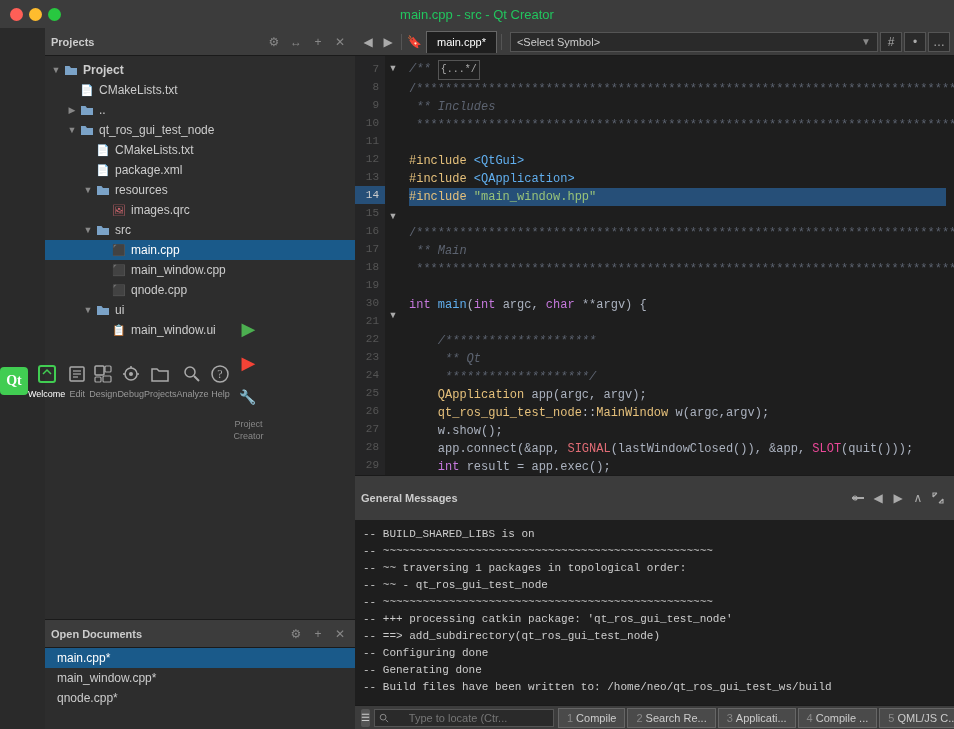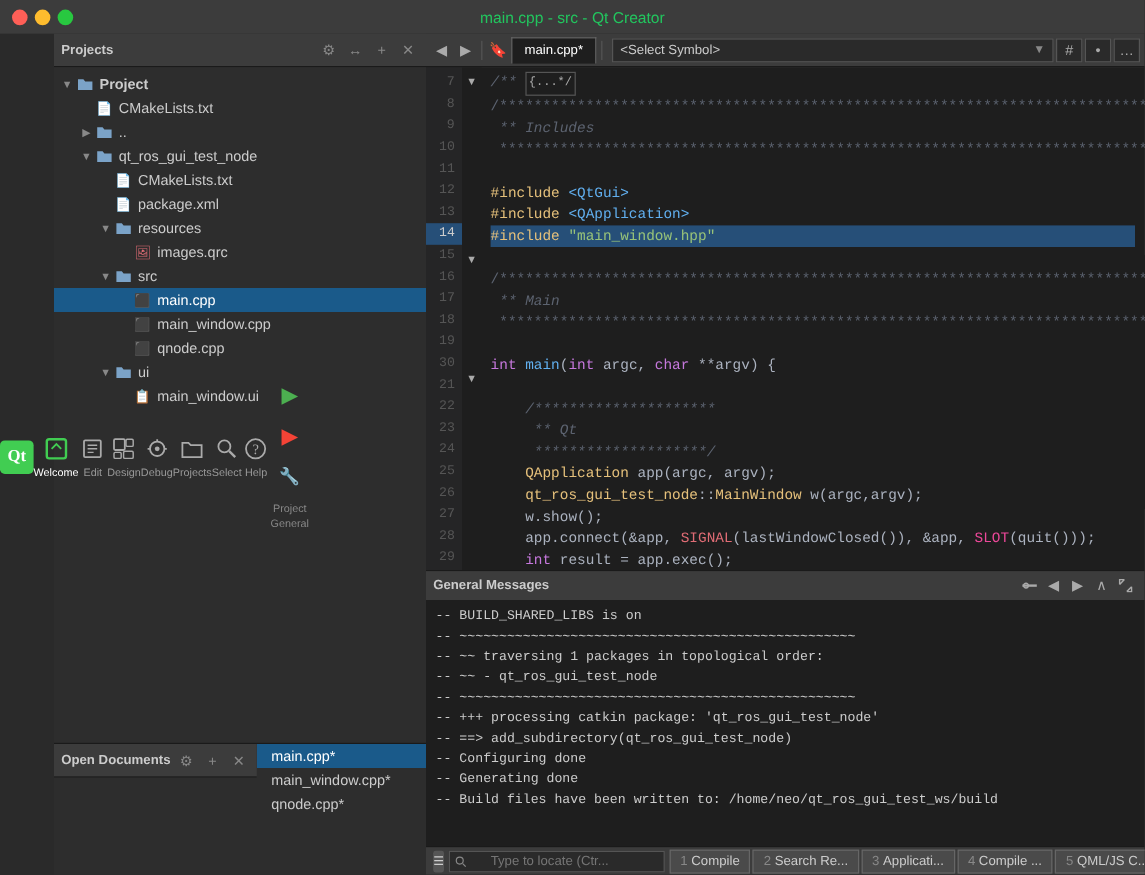--- a/index.html
+++ b/index.html
@@ -305,21 +305,21 @@
 
     
     .bottom-area {
       height: 230px;
       display: flex;
       flex-direction: column;
       border-top: 1px solid #1a1a1a;
       flex-shrink: 0;
     }
     .bottom-header {
-      height: 24px;
+      height: 44px;
       background: #3c3c3c;
       display: flex;
       align-items: center;
       padding: 4px 6px;
       flex-shrink: 0;
     }
     .bottom-title {
       font-size: 11px;
       color: #ccc;
       font-weight: 600;
@@ -401,21 +401,21 @@
     
     .left-panels {
       width: 310px;
       display: flex;
       flex-direction: column;
       flex-shrink: 0;
     }
     .open-docs-area {
       height: 110px;
       display: flex;
-      flex-direction: row;
+      flex-direction: column;
       border-top: 1px solid #1a1a1a;
     }
 
     
     .right-area {
       flex: 1;
       display: flex;
       flex-direction: column;
       overflow: hidden;
     }
@@ -541,40 +541,40 @@
       </div>
       <span class="sidebar-icon-label">Projects</span>
     </div>
     <div class="sidebar-icon-item">
       <div class="icon-shape">
         <svg width="22" height="22" viewBox="0 0 22 22">
             <circle cx="9" cy="9" r="5" fill="none" stroke="#aaa" stroke-width="1.5"></circle>
             <line x1="13" y1="13" x2="18" y2="18" stroke="#aaa" stroke-width="2"></line>
           </svg>
       </div>
-      <span class="sidebar-icon-label">Select</span>
+      <span class="sidebar-icon-label">Analyze</span>
     </div>
     <div class="sidebar-icon-item">
       <div class="icon-shape">
         <svg width="22" height="22" viewBox="0 0 22 22">
             <circle cx="11" cy="11" r="8" fill="none" stroke="#aaa" stroke-width="1.5"></circle>
             <text x="11" y="15" text-anchor="middle" fill="#aaa" font-size="12" font-family="serif">?</text>
           </svg>
       </div>
       <span class="sidebar-icon-label">Help</span>
     </div>
 
     <div style="flex:1"></div>
     <div style="display:flex;flex-direction:column;align-items:center;gap:2px;padding-bottom:6px">
       <div class="run-btn">▶</div>
       <div class="run-btn run-btn-stop">▶</div>
       <div class="run-btn run-btn-wrench">🔧</div>
       <div style="margin-top:4px;font-size:9px;color:#888;text-align:center;line-height:1.3">
         <div>Project</div>
-        <div>General</div>
+        <div>Creator</div>
       </div>
     </div>
   </div>
 
   <div class="left-panels">
 
     <div class="panel-header">
       <span class="panel-header-title">Projects</span>
       <div class="panel-icon-btn">⚙</div>
       <div class="panel-icon-btn">↔</div>

